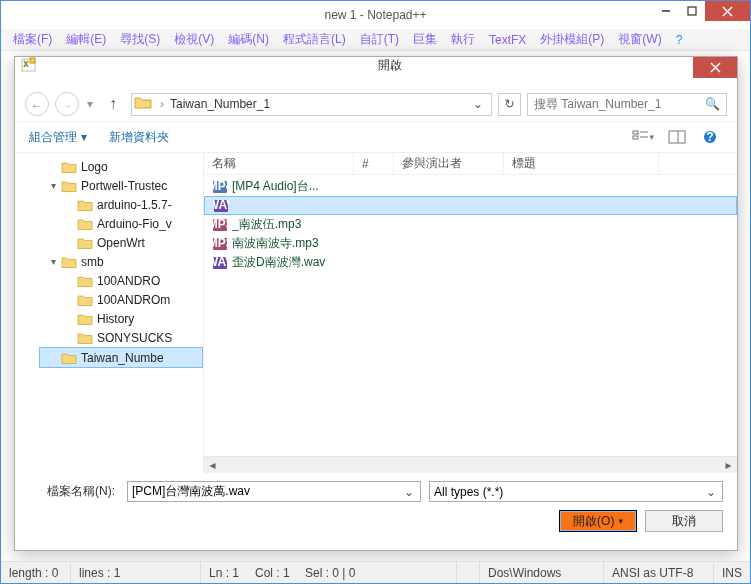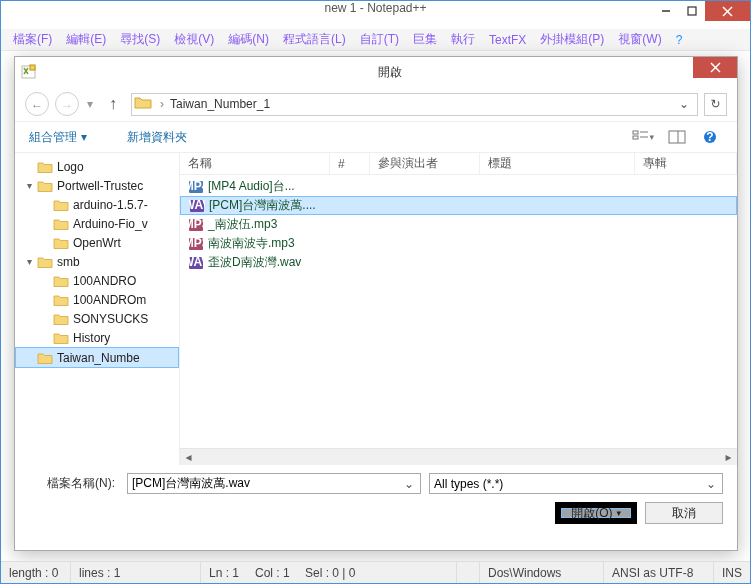--- a/index.html
+++ b/index.html
@@ -1,76 +1,76 @@
 <!DOCTYPE html>
 <html><head>
 <meta charset="utf-8">
 <style>
 * { margin: 0; padding: 0; box-sizing: border-box; font-family: "Segoe UI", "Microsoft JhengHei", Tahoma, sans-serif; font-size: 12px; }
 body { background: #fff; width: 751px; height: 584px; overflow: hidden; border: 1px solid #4a90d6; }
-.titlebar { height: 28px; background: #fff; display: flex; position: relative; }
+.titlebar { height: 28px; background: #fff; display: flex; align-items: center; position: relative; }
 .titlebar .title { flex: 1; text-align: center; color: #555; font-size: 12px; }
 .winbtns { display: flex; position: absolute; right: 0; top: 0; height: 20px; }
 .winbtn { width: 26px; height: 20px; display: flex; align-items: center; justify-content: center; color: #444; cursor: default; }
 .winbtn.close { width: 45px; background: #c85045; color: #fff; }
 .menubar { height: 22px; background: #f5f5f5; display: flex; align-items: center; padding: 0 6px; gap: 2px; border-bottom: 1px solid #e9e9e9; }
 .menuitem { padding: 2px 6px; color: #8b5cf6; cursor: default; white-space: nowrap; }
 .menuitem.help { color: #1e90ff; }
 .dialog { position: absolute; left: 14px; top: 56px; width: 724px; height: 495px; background: #fff; border: 1px solid #aaa; box-shadow: 0 4px 18px rgba(0,0,0,0.25); display: flex; flex-direction: column; }
-.dialog-title { height: 30px; background: #fff; display: flex; align-items: center; position: relative; }
+.dialog-title { height: 30px; background: #fff; display: flex; align-items: flex-start; position: relative; }
 .dialog-title .dicon { width: 16px; height: 16px; margin: 0 6px; }
 .dialog-title .dlabel { flex: 1; text-align: center; color: #333; }
 .dialog-title .dclose { width: 44px; height: 21px; background: #c75048; color: #fff; display: flex; align-items: center; justify-content: center; font-size: 13px; cursor: default; position: absolute; right: 0; top: 0; }
 .navrow { height: 34px; display: flex; align-items: center; padding: 4px 10px; gap: 6px; }
 .navbtn { width: 24px; height: 24px; border: 1px solid #cfcfcf; border-radius: 12px; display: flex; align-items: center; justify-content: center; color: #888; cursor: default; background:#fff;}
 .navbtn.up { border:none; font-size:16px; color:#555;}
 .chevsmall { color:#999; padding:0 2px; }
 .breadcrumb { flex: 1; height: 23px; border: 1px solid #ccc; display: flex; align-items: center; padding: 0 2px; background: #fff; }
 .breadcrumb .foldericon { width: 18px; height: 18px; margin-right: 4px; }
 .breadcrumb .sep { color: #888; padding: 0 4px; }
 .breadcrumb .bctext { color: #333; padding: 0 2px; }
 .breadcrumb .bcbtn { margin-left:auto; padding: 0 6px; color:#555;}
 .refresh { width: 23px; height: 23px; border: 1px solid #ccc; display: flex; align-items: center; justify-content: center; color: #555; cursor: default; }
 .searchbox { width: 200px; height: 23px; border: 1px solid #ccc; display: flex; align-items: center; padding: 0 6px; color: #888; }
 .searchbox input { border: none; outline: none; flex: 1; font-size: 12px; color: #888; background: transparent; }
 .searchbox .sicon { color: #888; }
-.toolbar { height: 32px; display: flex; align-items: center; padding: 0 14px; gap: 40px; border-top:1px solid #eee; border-bottom:1px solid #eee;}
+.toolbar { height: 32px; display: flex; align-items: center; padding: 0 14px; gap: 22px; border-top:1px solid #eee; border-bottom:1px solid #eee;}
 .toolbar .org { color: #1c6ea9; display: flex; align-items: center; gap: 4px; cursor: default; }
 .toolbar .newf { color: #1c6ea9; cursor: default; }
 .toolbar .right { margin-left: auto; display: flex; gap: 10px; align-items: center; }
 .tbicon { width: 24px; height: 20px; border: 1px solid transparent; display: flex; align-items: center; justify-content: center; color: #555; cursor: default; }
 .tbicon svg { width:18px; height:14px; }
-.body { flex: 1; display: flex; overflow: hidden; }
+.body { flex: 1; display: flex; overflow: hidden; padding-left: 24px; }
 .tree { width: 165px; border-right: 1px solid #eee; overflow: hidden; padding: 4px 0; }
 .treeitem { display: flex; align-items: center; height: 19px; padding-left: 6px; cursor: default; white-space: nowrap; overflow: hidden; text-overflow: clip; }
 .treeitem.selected { background: #cde8ff; border:1px solid #7abfff; height:21px; padding-left:5px;}
 .treeitem .arrow { width:10px; color:#666; font-size:10px;}
 .treeitem .ficon { width: 16px; height: 14px; margin-right: 4px; flex-shrink:0; }
 .treeitem .flabel { color: #222; overflow: hidden; text-overflow: ellipsis; }
 .list { flex: 1; display: flex; flex-direction: column; overflow: hidden; }
 .colheaders { height: 22px; display: flex; align-items: center; border-bottom: 1px solid #eee; color: #555; }
 .colheaders .col { padding: 0 8px; border-right: 1px solid #f0f0f0; height: 100%; display: flex; align-items: center; }
 .files { flex: 1; padding: 2px 0; overflow: hidden; }
 .filerow { height: 19px; display: flex; align-items: center; padding-left: 8px; cursor: default; }
 .filerow.selected { background: #cde8ff; border:1px solid #7abfff; }
 .filerow .ficon { width: 16px; height: 16px; margin-right: 4px; flex-shrink:0; }
 .filerow .fname { color: #14532d; }
 .hscroll { height: 17px; background: #f0f0f0; display: flex; align-items: center; border-top:1px solid #e5e5e5;}
 .hscroll .sbtn { width: 17px; height: 17px; background: #f0f0f0; color:#666; display:flex; align-items:center; justify-content:center; }
 .hscroll .track { flex:1; height:17px; background:#f0f0f0; }
-.bottom { padding: 8px 14px 26px; display: flex; flex-direction: column; gap: 8px; border-top: 0; }
+.bottom { padding: 8px 14px 18px; display: flex; flex-direction: column; gap: 8px; border-top: 0; }
 .fnrow { display: flex; align-items: center; gap: 8px; }
 .fnrow .lbl { width: 90px; text-align: right; color: #333; padding-right: 4px; }
 .fnrow .combo { flex: 1; height: 21px; border: 1px solid #aaa; display: flex; align-items: center; padding: 0 4px; background: #fff; }
 .fnrow .combo input { border: none; outline: none; flex: 1; font-size: 12px; }
 .fnrow .combo .drop { color: #555; padding: 0 2px; }
 .fnrow .filter { width: 150px; gap: 12px; }
 .btnrow { display: flex; justify-content: flex-end; gap: 8px; }
 .btn { min-width: 78px; height: 22px; border: 1px solid #adadad; background: #f0f0f0; display: flex; align-items: center; justify-content: center; padding: 0 10px; cursor: default; color: #222; }
-.btn.primary { border: 6px solid #000000; background: #a3a3a3; box-shadow: 0 0 0 1px #7abfff inset; }
+.btn.primary { border: 1px solid #000000; background: #f97316; box-shadow: 0 0 0 1px #7abfff inset; }
 .statusbar { position: absolute; left: 1px; right: 1px; bottom: 1px; height: 22px; background: #f0f0f0; display: flex; align-items: center; font-size: 11px; color: #444; border-top: 1px solid #ddd; }
 .statusbar .cell { padding: 0 8px; border-right: 1px solid #ddd; height: 100%; display: flex; align-items: center; white-space: nowrap; }
 .statusbar .spacer { flex: 1; border-right: 1px solid #ddd; height:100%; }
 svg { display: block; }
 </style>
 </head>
 <body>
 
 <div class="titlebar">
   <div class="title">new  1 - Notepad++</div>
@@ -137,20 +137,24 @@
       <span class="foldericon">
           <svg width="18" height="14">
             <path d="M1 3 h5 l2 2 h9 v8 h-16 z" fill="#f5d679" stroke="#d2a93b"></path>
           </svg>
         </span>
       <span class="sep">›</span>
       <span class="bctext">Taiwan_Number_1</span>
       <span class="bcbtn">⌄</span>
     </div>
     <div class="refresh">↻</div>
+    <div class="searchbox">
+      <input placeholder="搜尋 Taiwan_Number_1" style="">
+      <span class="sicon">🔍</span>
+    </div>
   </div>
 
   <div class="toolbar">
     <div class="org">
         <span>組合管理</span>
         <span>▾</span>
       </div>
     <div class="newf">新增資料夾</div>
     <div class="right">
       <div class="tbicon">
@@ -260,69 +264,67 @@
           <span class="flabel">100ANDROm</span>
         </div>
         <div class="treeitem">
           <span style="width:22px"></span>
           <span class="arrow"></span>
           <span class="ficon">
             <svg width="16" height="14">
               <path d="M1 3 h5 l1.5 1.5 h7.5 v8 h-14 z" fill="#f5d679" stroke="#d2a93b" stroke-width="0.8"></path>
             </svg>
           </span>
+          <span class="flabel">History</span>
+        </div>
+        <div class="treeitem">
+          <span style="width:22px"></span>
+          <span class="arrow"></span>
+          <span class="ficon">
+            <svg width="16" height="14">
+              <path d="M1 3 h5 l1.5 1.5 h7.5 v8 h-14 z" fill="#f5d679" stroke="#d2a93b" stroke-width="0.8"></path>
+            </svg>
+          </span>
           <span class="flabel">SONYSUCKS</span>
-        </div>
-        <div class="treeitem">
-          <span style="width:22px"></span>
-          <span class="arrow"></span>
-          <span class="ficon">
-            <svg width="16" height="14">
-              <path d="M1 3 h5 l1.5 1.5 h7.5 v8 h-14 z" fill="#f5d679" stroke="#d2a93b" stroke-width="0.8"></path>
-            </svg>
-          </span>
-          <span class="flabel">History</span>
         </div>
         <div class="treeitem selected">
           <span style="width:6px"></span>
           <span class="arrow"></span>
           <span class="ficon">
             <svg width="16" height="14">
               <path d="M1 3 h5 l1.5 1.5 h7.5 v8 h-14 z" fill="#f5d679" stroke="#d2a93b" stroke-width="0.8"></path>
             </svg>
           </span>
           <span class="flabel">Taiwan_Numbe</span>
         </div>
       </div>
     <div class="list">
       <div class="colheaders">
         <div class="col" style="width:150px">名稱</div>
         <div class="col" style="width:40px">#</div>
         <div class="col" style="width:110px">參與演出者</div>
         <div class="col" style="width:155px">標題</div>
-        <div class="col" style="flex:1">專輯</div>
       </div>
       <div class="files" id="files">
           <div class="filerow">
             <span class="ficon">
               <svg width="16" height="16">
                 <rect x="1" y="2" width="14" height="12" rx="1" fill="#4a7ab8"></rect>
                 <text x="8" y="11" text-anchor="middle" fill="#fff" font-size="5" font-weight="bold">MP4</text>
               </svg>
             </span>
             <span class="fname">[MP4 Audio]台...</span>
           </div>
           <div class="filerow selected">
             <span class="ficon">
               <svg width="16" height="16">
                 <rect x="1" y="2" width="14" height="12" rx="1" fill="#6a4aa8"></rect>
                 <text x="8" y="11" text-anchor="middle" fill="#fff" font-size="5" font-weight="bold">WAV</text>
               </svg>
             </span>
-            <span class="fname">[PCM]台灣南波萬....</span>
           </div>
           <div class="filerow">
             <span class="ficon">
               <svg width="16" height="16">
                 <rect x="1" y="2" width="14" height="12" rx="1" fill="#a84a6a"></rect>
                 <text x="8" y="11" text-anchor="middle" fill="#fff" font-size="5" font-weight="bold">MP3</text>
               </svg>
             </span>
             <span class="fname">_南波伍.mp3</span>
           </div>

